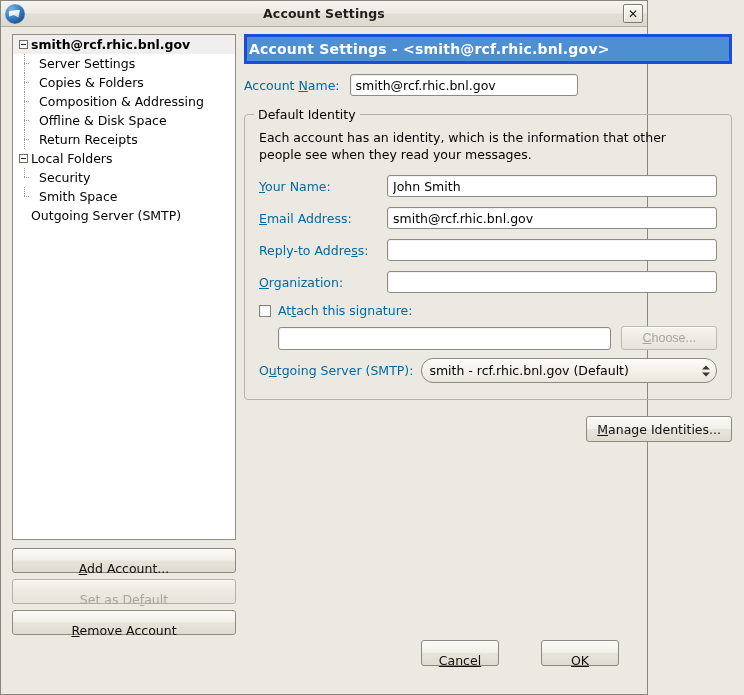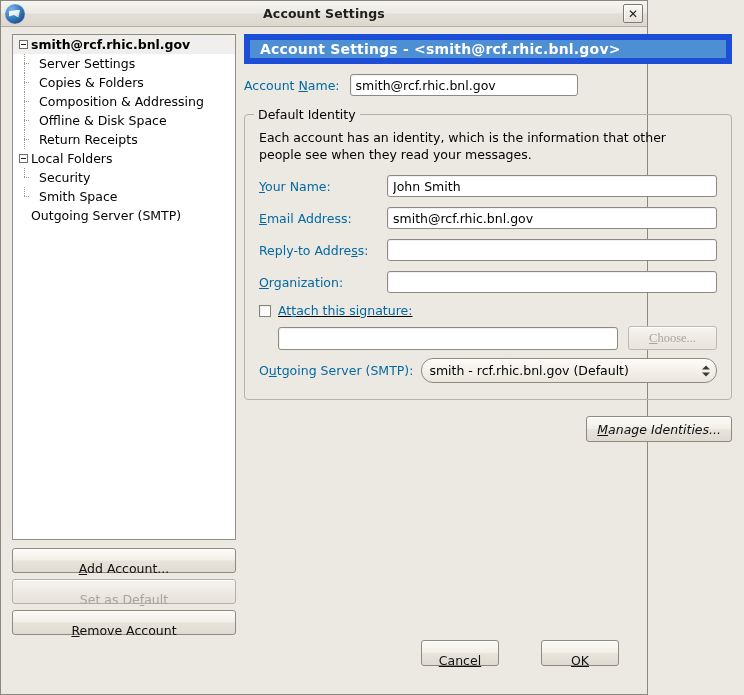--- a/index.html
+++ b/index.html
@@ -179,27 +179,27 @@
 
   
   .right-pane {
     position: absolute;
     left: 243px; top: 6px;
     width: 488px;
   }
   .panel-header {
     height: 30px;
     background: #4e8ed2;
-    border: 6px solid #1d4ed8;
+    border: 3px solid #1d4ed8;
     color: #ffffff;
     font-weight: bold;
     font-size: 14px;
     display: flex;
     align-items: center;
-    padding-left: 10px;
+    padding-left: 2px;
     letter-spacing: .2px;
   }
 
   .row {
     display: flex;
     align-items: center;
     margin-top: 10px;
   }
   .lbl {
     font-size: 12.5px;
@@ -247,21 +247,20 @@
     align-items: center;
     margin-bottom: 10px;
   }
   .field-row .lbl { width: 128px; flex: 0 0 auto; }
   .field-row .txt { flex: 1 1 auto; }
 
   .chk-row {
     display: flex;
     align-items: center;
     margin-bottom: 8px;
-    text-decoration: underline;
   }
   .chkbox {
     width: 12px; height: 12px;
     border: 1px solid #85827a;
     background: #ffffff;
     margin-right: 7px;
     flex: 0 0 auto;
     cursor: pointer;
     box-shadow: inset 1px 1px 1px rgba(0,0,0,.07);
   }
@@ -272,21 +271,21 @@
     padding-left: 19px;
   }
   .sig-row .txt { flex: 1 1 auto; height: 23px; }
   .sm-btn {
     height: 24px;
     min-width: 78px;
     margin-left: 10px;
     background: linear-gradient(to bottom, #fcfbf8 0%, #f2efe8 48%, #e8e4db 52%, #e0dbd1 100%);
     border: 1px solid #8d8a82;
     border-radius: 3px;
-    font-family: Liberation Serif, serif;
+    font-family: Liberation Sans, sans-serif;
     font-size: 12.5px;
     color: #111;
     cursor: pointer;
     box-shadow: inset 0 1px 0 rgba(255,255,255,.85);
     padding: 0 20px;
     white-space: nowrap;
   }
   .sm-btn.disabled {
     color: #a9a59d;
     cursor: default;
@@ -349,21 +348,20 @@
     height: 26px;
     padding: 0 10px;
     background: linear-gradient(to bottom, #fcfbf8 0%, #f2efe8 48%, #e8e4db 52%, #e0dbd1 100%);
     border: 1px solid #8d8a82;
     border-radius: 3px;
     font-family: inherit;
     font-size: 12.5px;
     cursor: pointer;
     box-shadow: inset 0 1px 0 rgba(255,255,255,.85);
     color: #111;
-    font-style: italic;
   }
 
   
   .footer {
     position: absolute;
     right: 12px; bottom: 12px;
     display: flex;
     gap: 10px;
   }
   .footer .btn {

